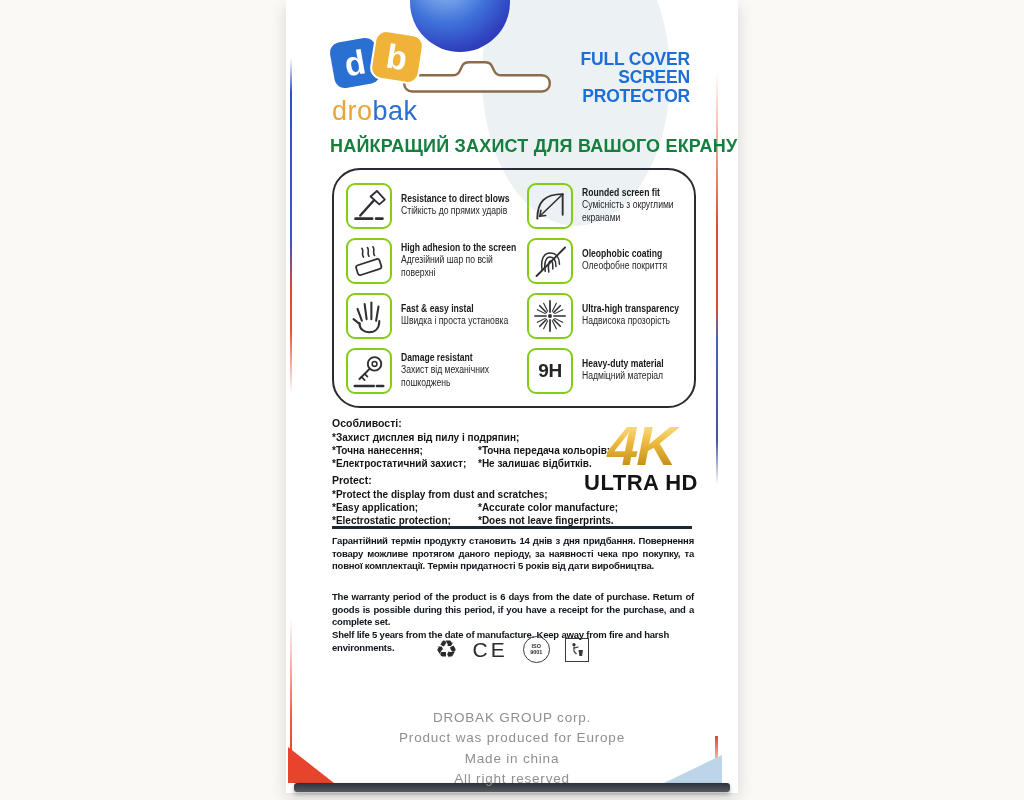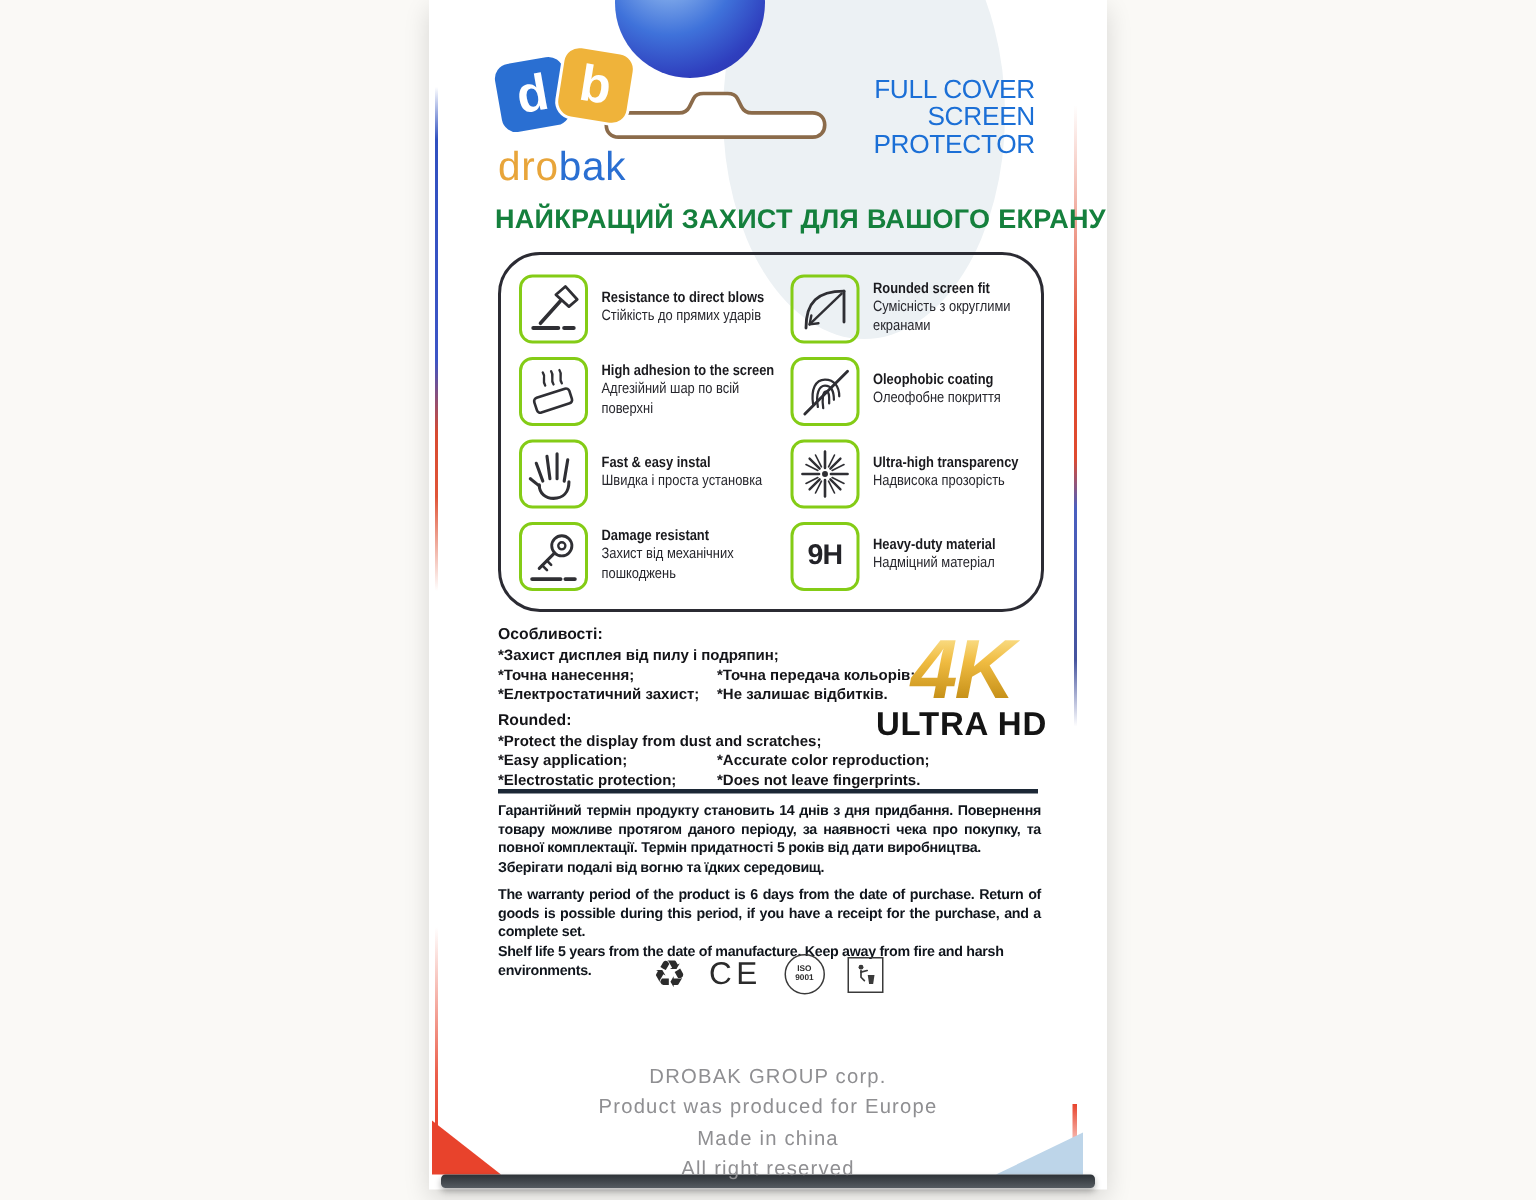--- a/index.html
+++ b/index.html
@@ -38,21 +38,21 @@
   .logo-squares{position:relative;height:62px;}
   .lsq{position:absolute;width:46px;height:46px;border-radius:10px;
     display:flex;align-items:center;justify-content:center;
     font-weight:700;font-size:34px;color:#fff;box-shadow:0 0 0 2px #fff;}
   .lsq-d{left:0;top:8px;background:#2a6fd2;transform:rotate(-10deg);z-index:1;}
   .lsq-b{left:42px;top:2px;background:#efb33a;transform:rotate(9deg);z-index:2;}
   .logo-word{font-size:27px;font-weight:500;letter-spacing:.5px;margin-top:2px;}
   .logo-word .dro{color:#e8a53a;}
   .logo-word .bak{color:#2a6fd2;}
   .tagline{position:absolute;top:50px;right:48px;width:210px;text-align:right;
-    color:#1b6fd6;font-weight:400;font-size:17.5px;line-height:1.05;letter-spacing:-.2px;}
+    color:#1b6fd6;font-weight:700;font-size:17.5px;line-height:1.05;letter-spacing:-.2px;}
   
   .header-title{position:absolute;left:44px;top:136px;width:364px;text-align:left;
     font-size:18px;font-weight:700;color:#15803d;letter-spacing:.2px;white-space:nowrap;}
   
   .grid-box{position:absolute;left:46px;top:168px;width:364px;height:240px;
     border:2.5px solid #2b2b33;border-radius:28px;box-sizing:border-box;
     display:grid;grid-template-columns:1fr 1fr;grid-template-rows:repeat(4,1fr);
     padding:8px 6px 8px 12px;column-gap:0;}
   .cell{display:flex;align-items:center;}
   .icon-box{flex:0 0 auto;width:46px;height:46px;border:2px solid #84cc16;border-radius:9px;
@@ -267,44 +267,43 @@
         <div>*Електростатичний захист;</div>
       </div>
       <div class="feat-col-r">
         <div>*Точна передача кольорів;</div>
         <div>*Не залишає відбитків.</div>
       </div>
     </div>
   </div>
 
   <div class="list-block list-en">
-    <div class="list-title">Rounded:</div>
+    <div class="list-title">Protect:</div>
     <div class="list-line">*Protect the display from dust and scratches;</div>
     <div class="feat-cols">
       <div class="feat-col-l">
         <div>*Easy application;</div>
         <div>*Electrostatic protection;</div>
       </div>
       <div class="feat-col-r">
-        <div>*Accurate color reproduction;</div>
+        <div>*Accurate color manufacture;</div>
         <div>*Does not leave fingerprints.</div>
       </div>
     </div>
   </div>
 
   <div class="badge4k">
     <div class="fourk">4K</div>
     <div class="ultrahd">ULTRA HD</div>
   </div>
 
   <div class="sep"></div>
 
   <div class="warranty w-ua">
     <div class="just">Гарантійний термін продукту становить 14 днів з дня придбання. Повернення товару можливе протягом даного періоду, за наявності чека про покупку, та повної комплектації. Термін придатності 5 років від дати виробництва.</div>
-    <div>Зберігати подалі від вогню та їдких середовищ.</div>
   </div>
 
   <div class="warranty w-en">
     <div class="just">The warranty period of the product is 6 days from the date of purchase. Return of goods is possible during this period, if you have a receipt for the purchase, and a complete set.</div>
     <div>Shelf life 5 years from the date of manufacture. Keep away from fire and harsh environments.</div>
   </div>
 
   <div class="certs">
     <span class="recycle">♻</span>
     <span class="ce-mark">CE</span>

